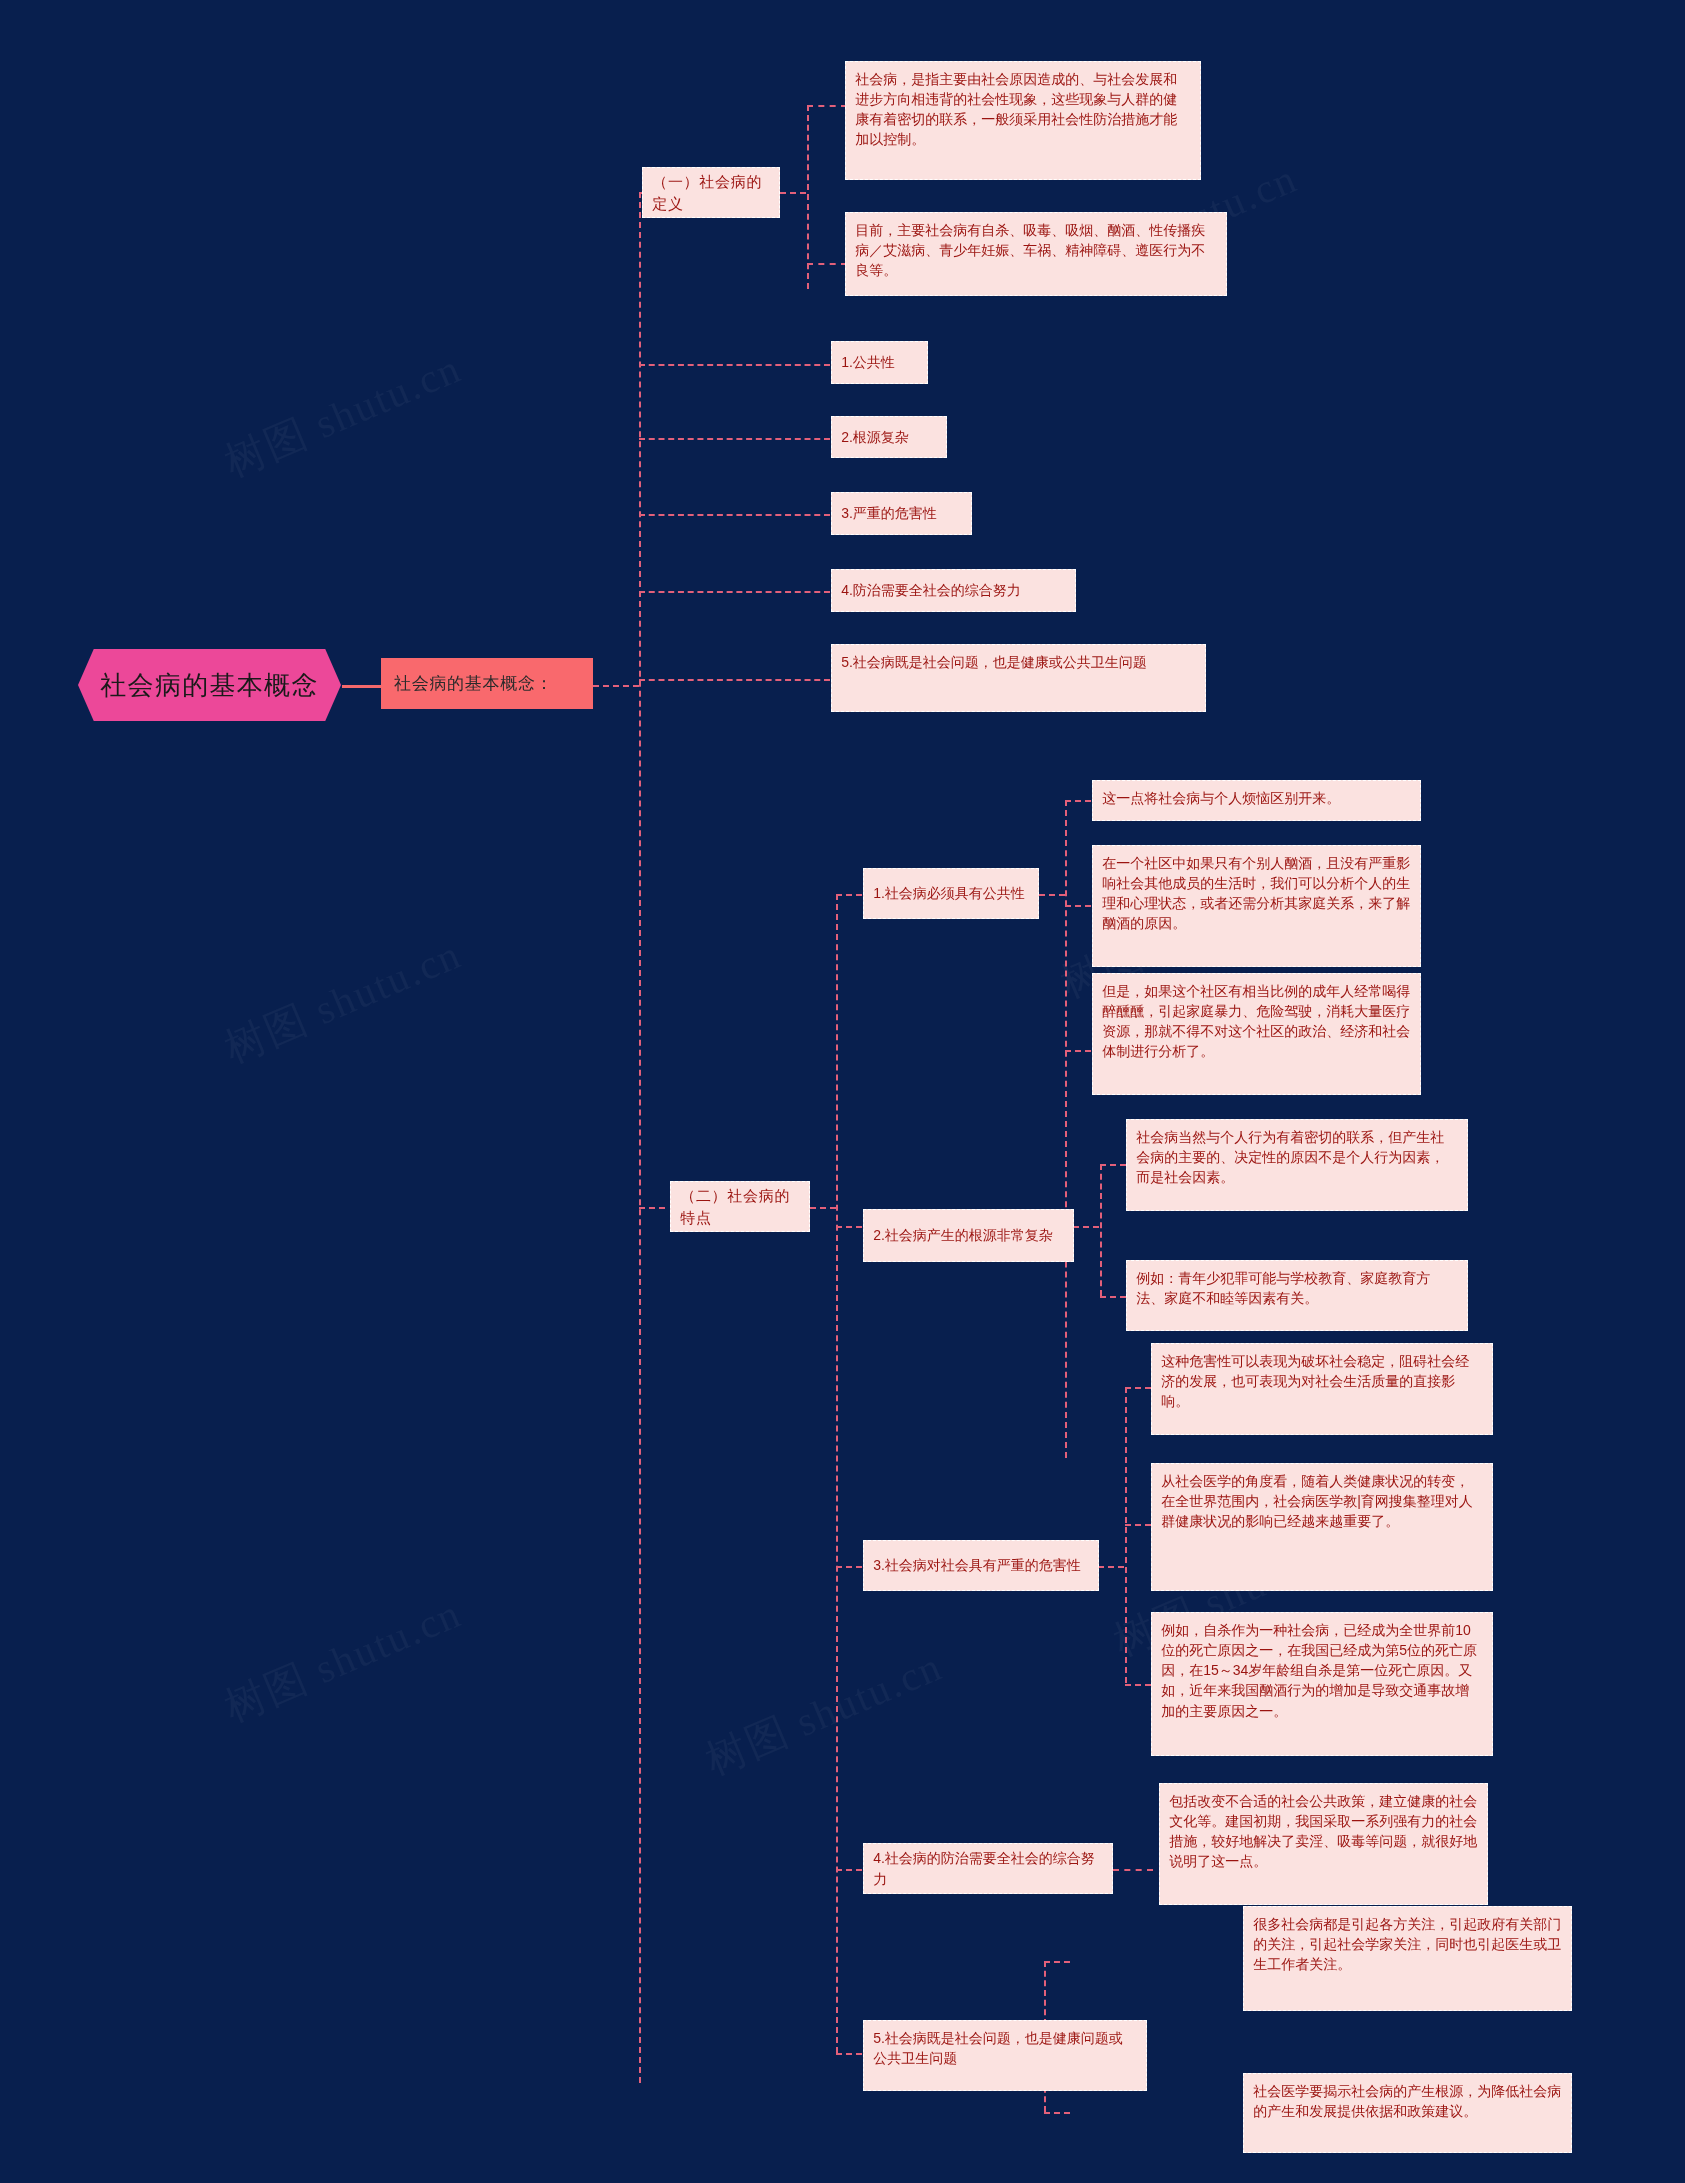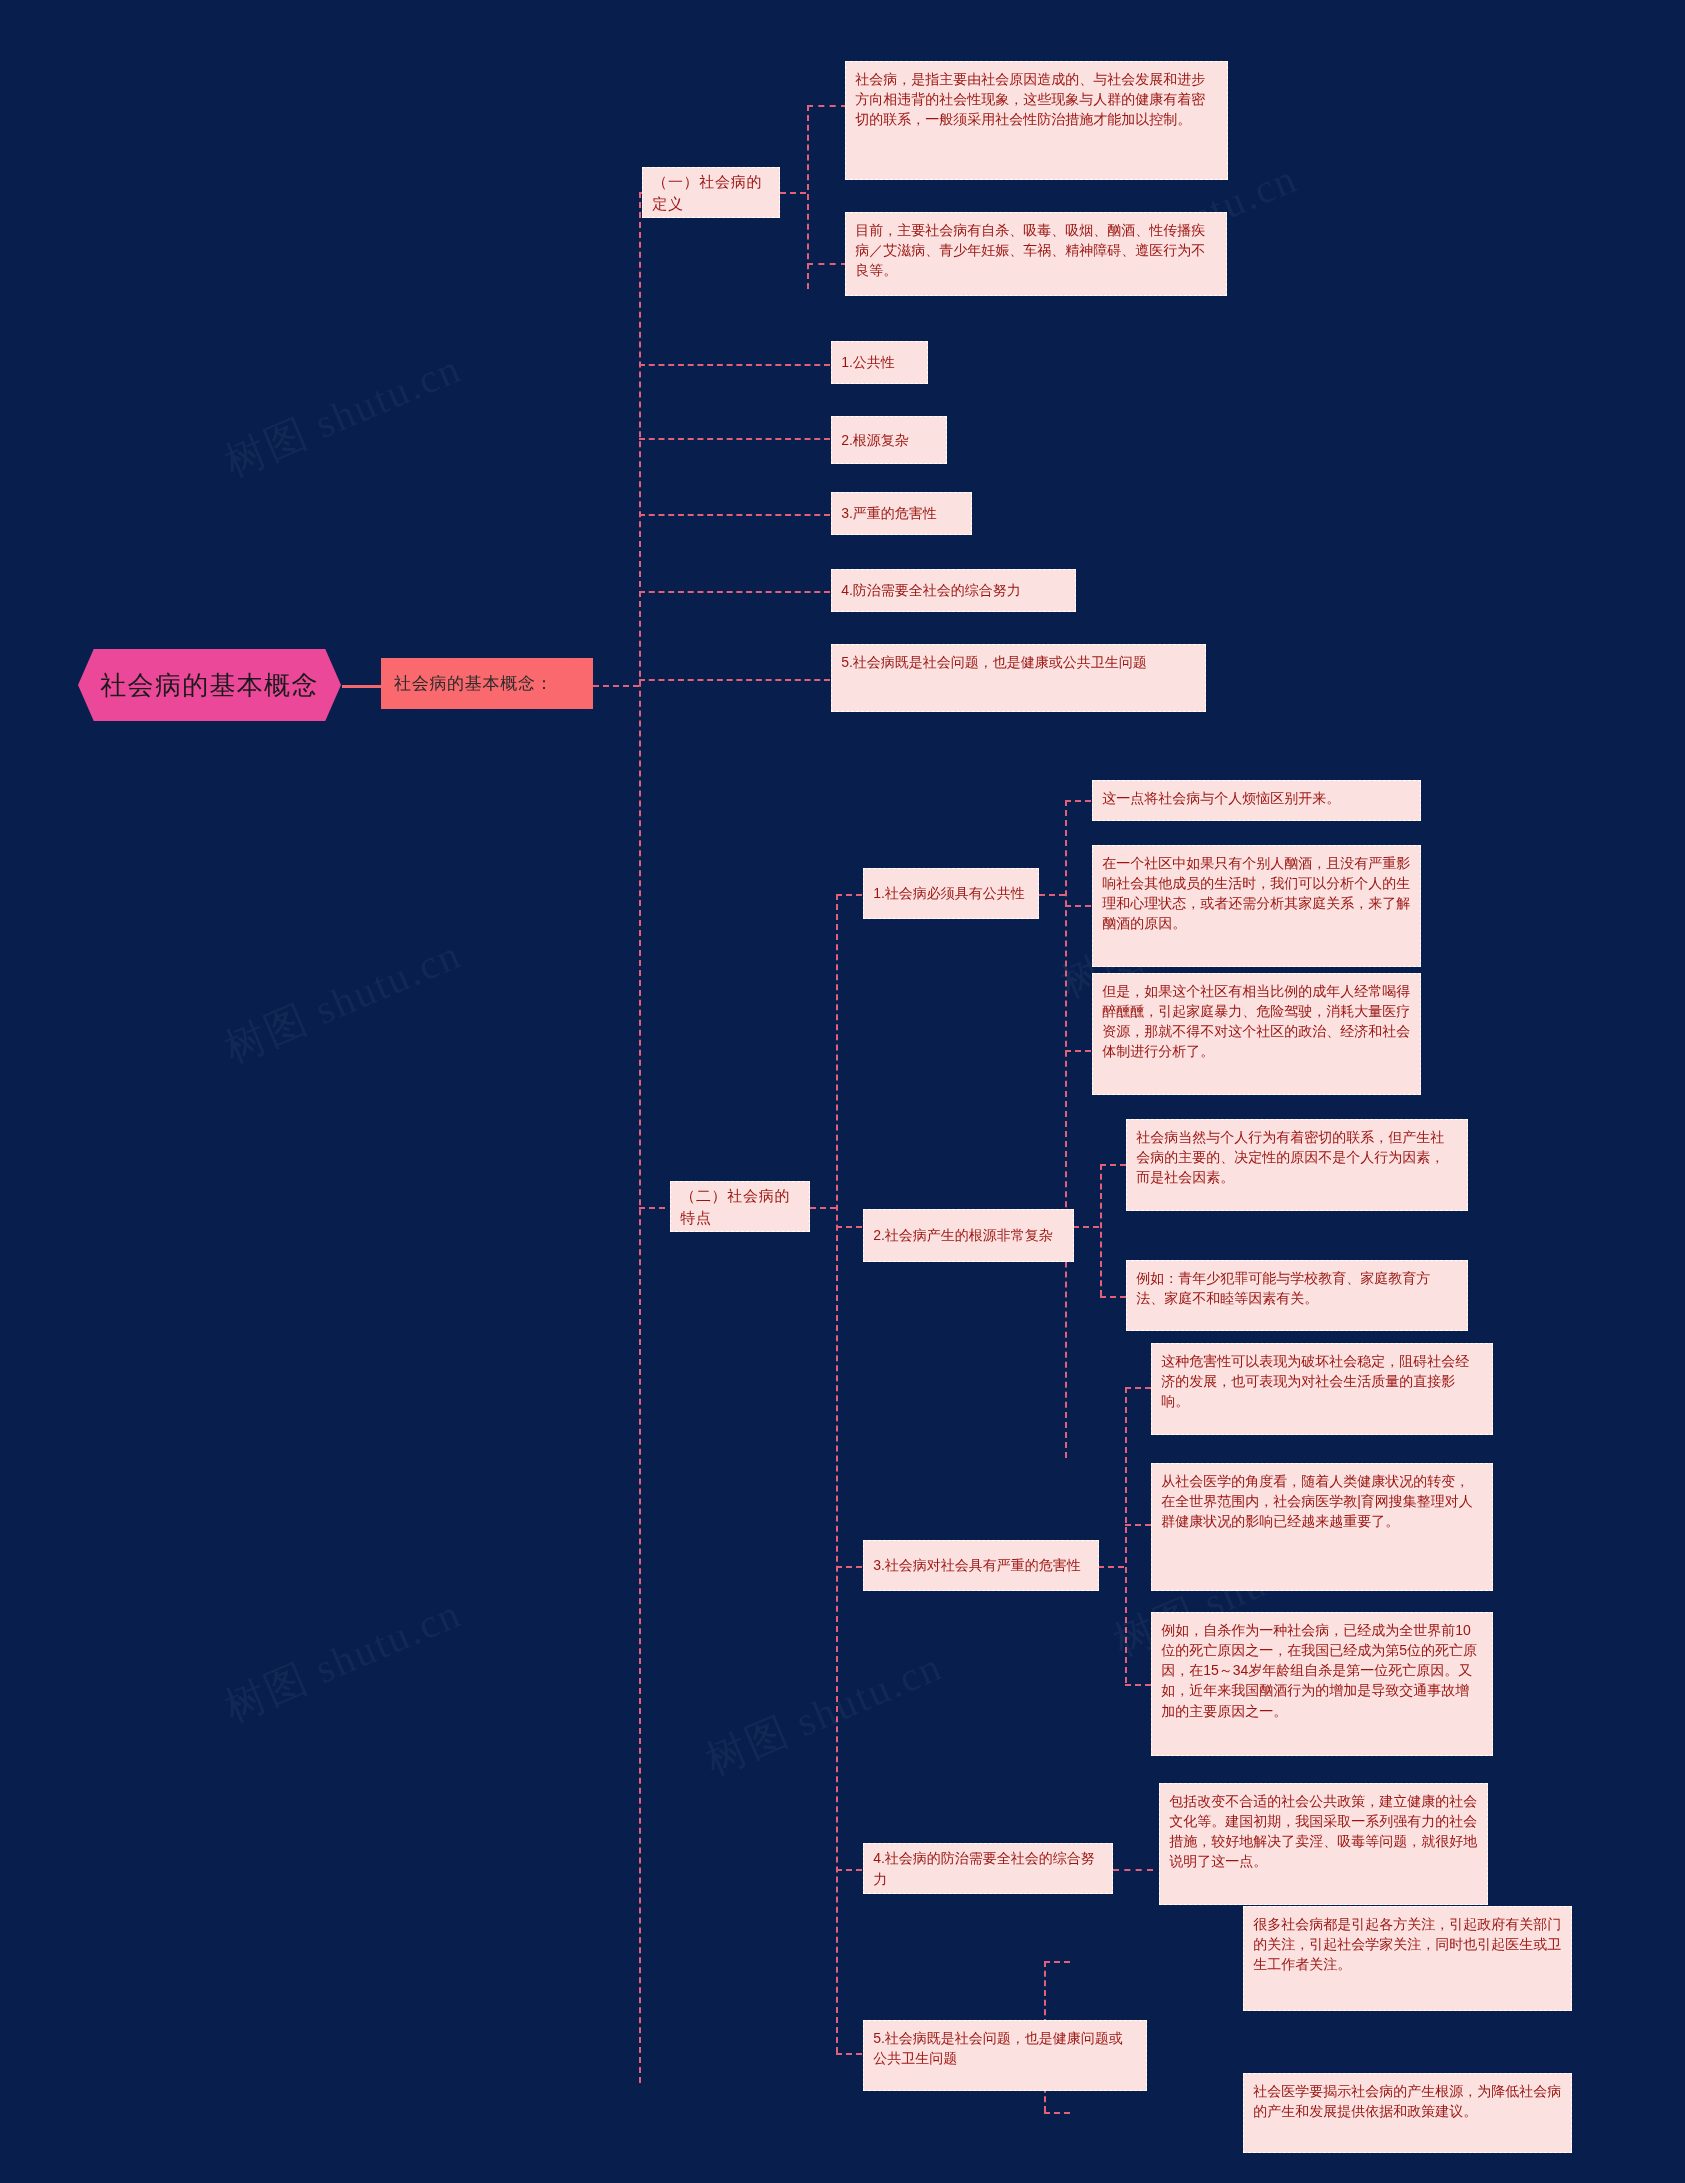--- a/index.html
+++ b/index.html
@@ -180,33 +180,33 @@
   </div>
 
   <div class="topic-node" style="left:381px; top:658px; width:212px; height:51px;">
     <span>社会病的基本概念：</span>
   </div>
 
   <div class="node sec-node" style="left:642px; top:167px; width:138px; height:51px;">
     <span>（一）社会病的定义</span>
   </div>
 
-  <div class="node leaf-text" style="left:845px; top:61px; width:383px; height:119px;">
+  <div class="node leaf-text" style="left:845px; top:61px; width:356px; height:119px;">
     <span>社会病，是指主要由社会原因造成的、与社会发展和进步方向相违背的社会性现象，这些现象与人群的健康有着密切的联系，一般须采用社会性防治措施才能加以控制。</span>
   </div>
 
   <div class="node leaf-text" style="left:845px; top:212px; width:382px; height:84px;">
     <span>目前，主要社会病有自杀、吸毒、吸烟、酗酒、性传播疾病／艾滋病、青少年妊娠、车祸、精神障碍、遵医行为不良等。</span>
   </div>
 
   <div class="node" style="left:831px; top:341px; width:97px; height:43px;">
     <span>1.公共性</span>
   </div>
 
-  <div class="node" style="left:831px; top:416px; width:116px; height:48px;">
+  <div class="node" style="left:831px; top:416px; width:116px; height:42px;">
     <span>2.根源复杂</span>
   </div>
 
   <div class="node" style="left:831px; top:492px; width:141px; height:43px;">
     <span>3.严重的危害性</span>
   </div>
 
   <div class="node" style="left:831px; top:569px; width:245px; height:43px;">
     <span>4.防治需要全社会的综合努力</span>
   </div>

